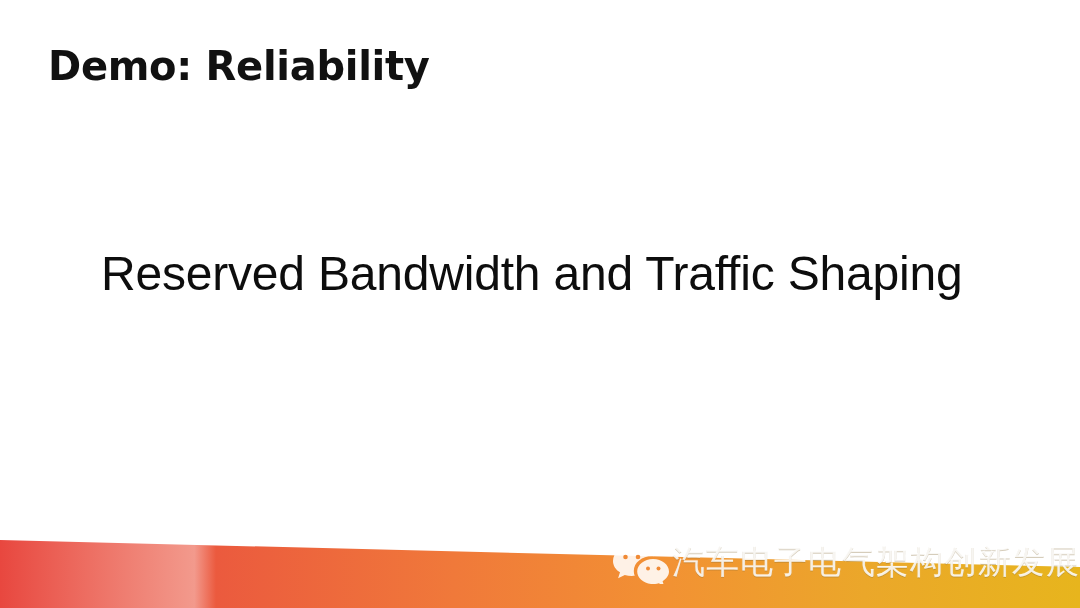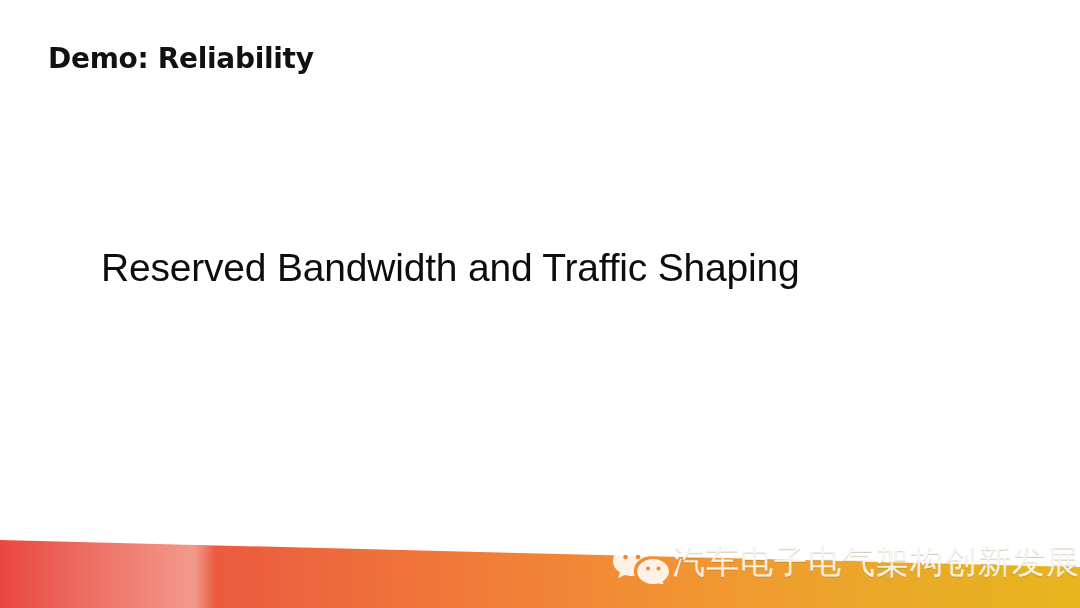--- a/index.html
+++ b/index.html
@@ -15,35 +15,35 @@
     overflow: hidden;
     font-family: "Liberation Sans", sans-serif;
   }
 
   
   #slide-title {
     position: absolute;
     left: 48px;
     top: 44px;
     font-family: "DejaVu Sans", sans-serif;
-    font-size: 28px;
+    font-size: 40px;
     font-weight: 700;
     color: #111111;
     letter-spacing: -0.3px;
     white-space: nowrap;
     line-height: 1.1;
   }
 
   
   #slide-body-text {
     position: absolute;
     left: 101px;
     top: 246px;
     font-family: "Liberation Sans", sans-serif;
-    font-size: 39px;
+    font-size: 48px;
     font-weight: 400;
     color: #0d0d0d;
     letter-spacing: -0.2px;
     white-space: nowrap;
     line-height: 1.15;
   }
 
   
   #footer-band {
     position: absolute;

